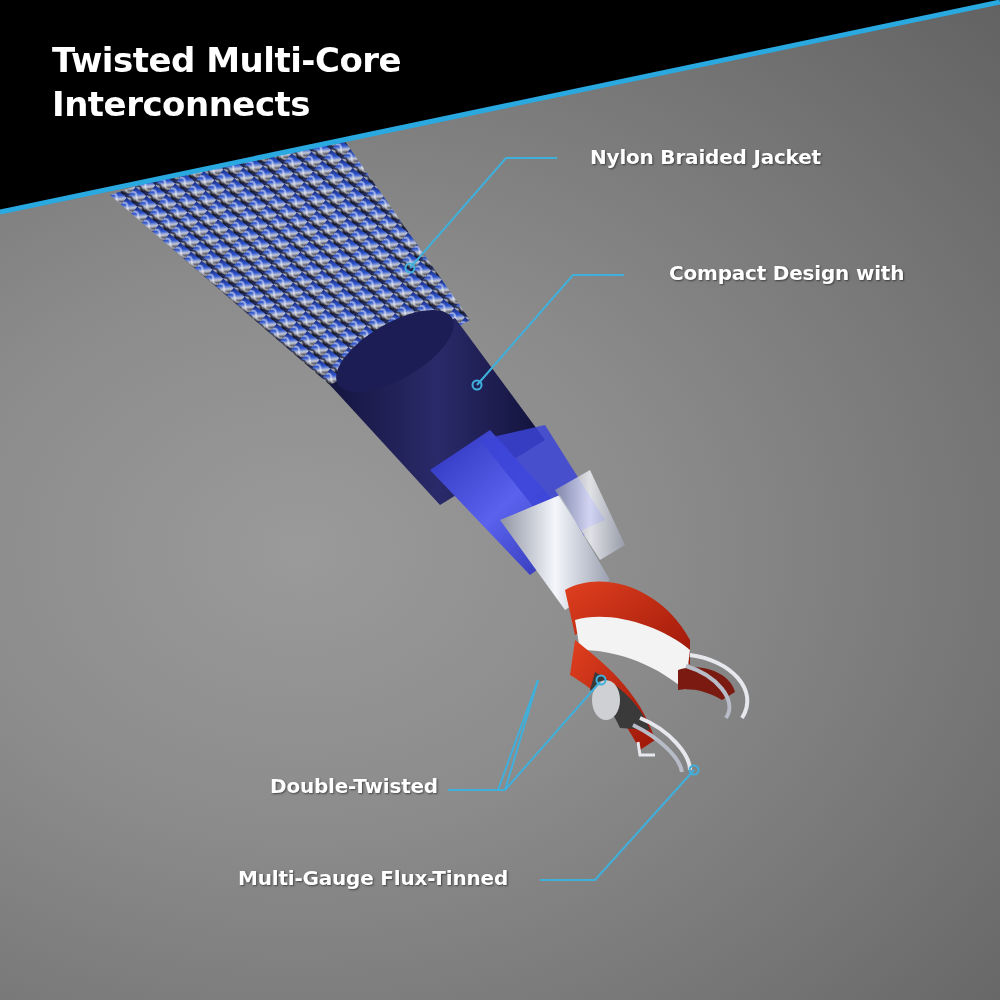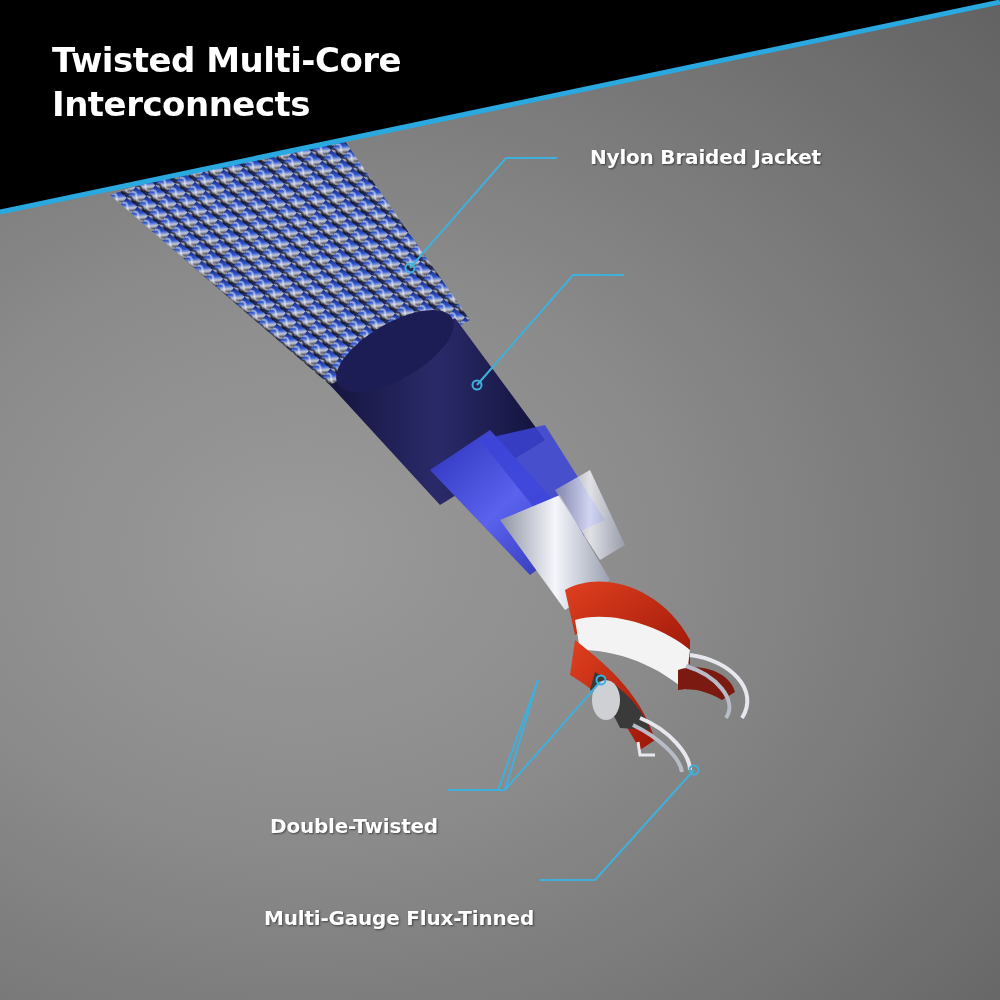--- a/index.html
+++ b/index.html
@@ -5,21 +5,21 @@
   html,body{margin:0;padding:0;}
   body{width:1000px;height:1000px;overflow:hidden;position:relative;
     font-family:"DejaVu Sans","Liberation Sans",sans-serif;}
   .bg{position:absolute;inset:0;
     background:radial-gradient(ellipse at 30% 55%, #9a9a9a 0%, #8c8c8c 35%, #767676 70%, #626262 100%);}
   .header-band{position:absolute;inset:0;pointer-events:none;}
   .title{position:absolute;left:36px;top:22px;color:#fff;font-weight:bold;
     font-size:34px;line-height:44px;letter-spacing:-0.5px;margin:16px;}
   .label{position:absolute;color:#fff;font-weight:bold;font-size:20px;line-height:31px;
     text-shadow:1px 1px 2px rgba(0,0,0,0.5);letter-spacing:-0.2px;white-space:nowrap;}
-  .label.right{text-align:right;margin-top:40px;}
+  .label.right{text-align:right;}
   svg.layer{position:absolute;left:0;top:0;}
 </style>
 </head>
 <body>
 
 <div class="bg"></div>
 
 <svg class="layer" width="1000" height="1000" viewBox="0 0 1000 1000">
   <defs>
     <linearGradient id="braidG" x1="0" y1="0" x2="1" y2="1">
@@ -115,22 +115,22 @@
     <polyline points="540,880 595,880 694,770"></polyline>
     <circle cx="694" cy="770" r="4.5"></circle>
   </g>
 </svg>
 
 <div class="label" style="left:590px;top:142px;">
   <span>Nylon Braided Jacket</span>
 </div>
 
 <div class="label" style="left:669px;top:258px;">
-  <br>
+  <span>Compact Design with</span><br>
 </div>
 
 <div class="label right" style="right:562px;top:771px;">
   <span>Double-Twisted</span><br>
 </div>
 
-<div class="label right" style="right:466px;top:863px;">
+<div class="label right" style="right:492px;top:863px;">
   <span>Multi-Gauge Flux-Tinned</span><br>
 </div>
 
 </body></html>

